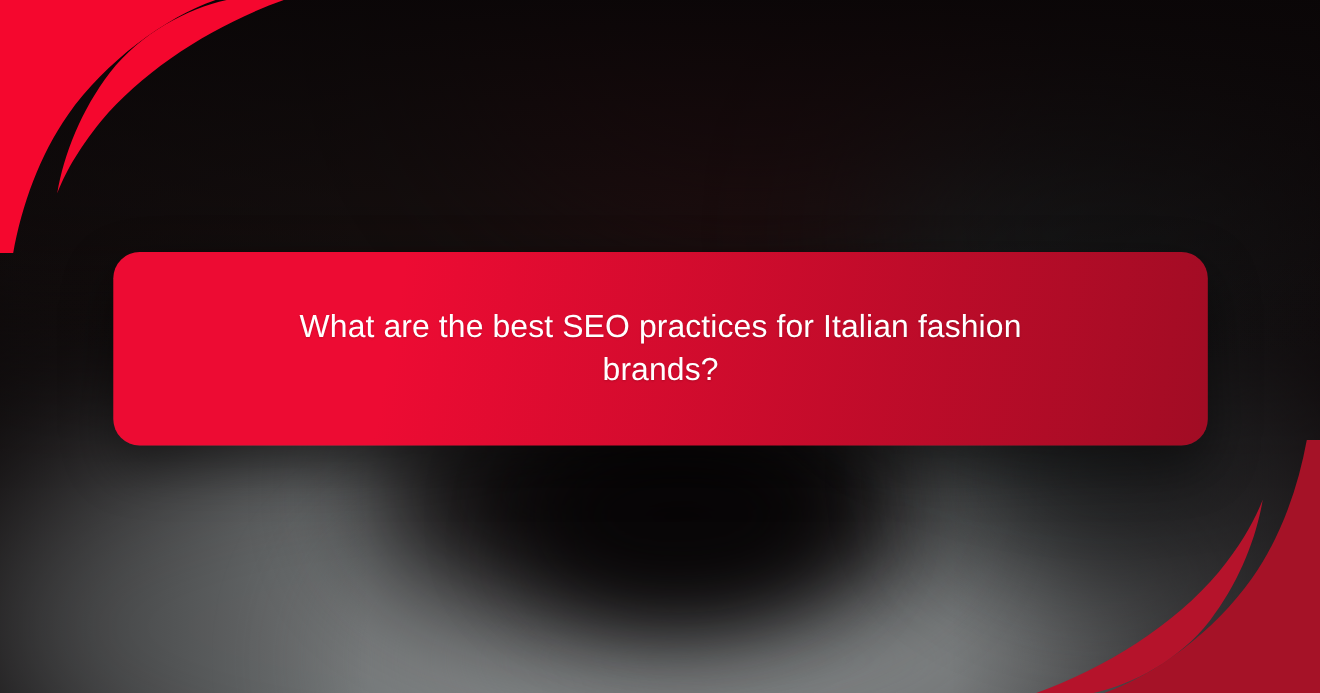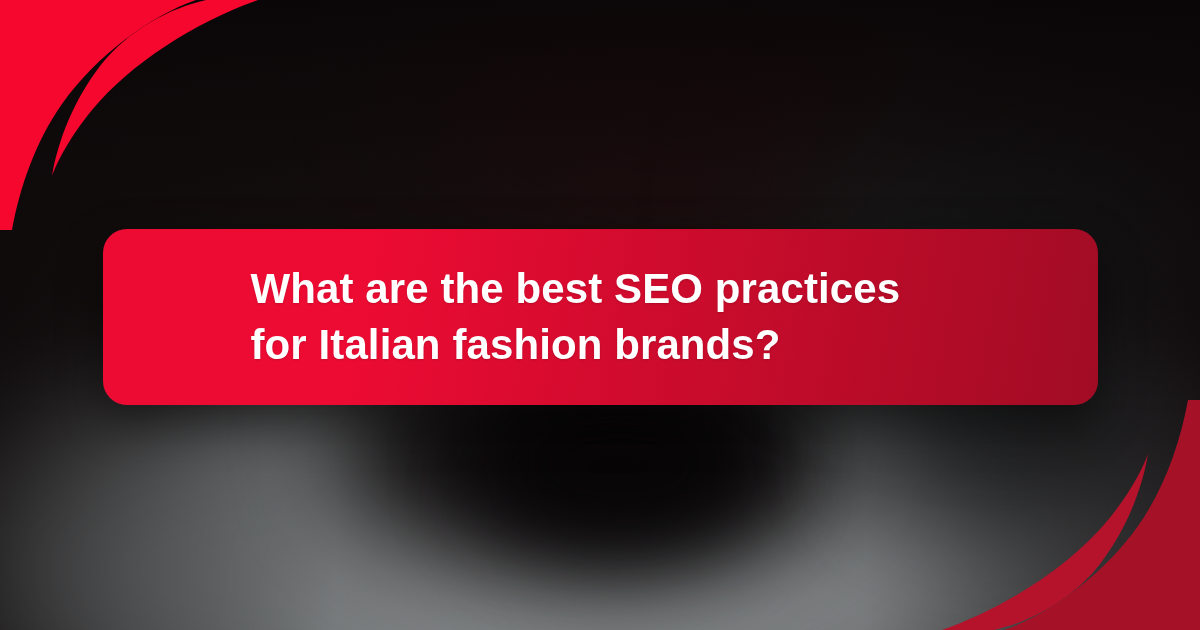--- a/index.html
+++ b/index.html
@@ -135,23 +135,24 @@
     height: 176px;
     border-radius: 24px;
     display: flex;
     align-items: center;
     justify-content: center;
     box-shadow: 0 18px 46px rgba(0,0,0,.48);
   }
   #card-title {
     margin: 0;
     padding: 0 46px;
+    text-align: center;
     color: #fff;
-    font-size: 42px;
-    font-weight: 700;
+    font-size: 29px;
+    font-weight: 400;
     line-height: 1.33;
     letter-spacing: .1px;
     max-width: 700px;
     text-shadow: 0 1px 2px rgba(0,0,0,.16);
   }
 </style>
 </head>
 <body>
 
 <div id="stage" style="width: 1200px; height: 630px;">

